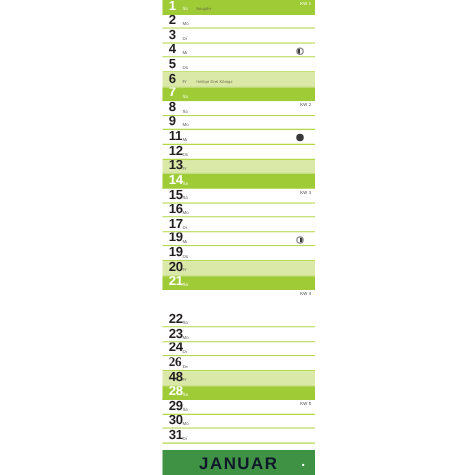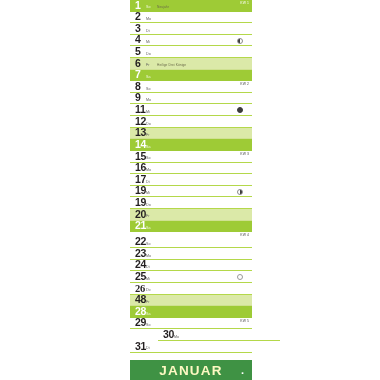--- a/index.html
+++ b/index.html
@@ -137,21 +137,21 @@
     width: 122px;
     height: 20px;
     background: #3f9244;
     display: flex;
     align-items: center;
     justify-content: center;
   }
   #month-name {
     font-size: 13.5px;
     font-weight: bold;
-    color: #fef9c3;
+    color: #0f172a;
     letter-spacing: 1.2px;
   }
   #month-dot {
     position: absolute;
     right: 8px;
     bottom: 4px;
     font-size: 11px;
     font-weight: bold;
     color: #ffffff;
   }
@@ -243,56 +243,51 @@
           <span class="dayabbr">Do</span>
         </div>
         <div class="day-row saturday" style="height: 11.6129px;">
           <span class="daynum">20</span>
           <span class="dayabbr">Fr</span>
         </div>
         <div class="day-row sunday" style="height: 11.6129px;">
           <span class="daynum">21</span>
           <span class="dayabbr">Sa</span>
         </div>
-        <div class="day-row weekday" style="height: 16px;">
+        <div class="day-row weekday" style="height: 30px;">
           <span class="daynum">22</span>
           <span class="dayabbr">So</span>
           <span class="weeknum">KW 4</span>
         </div>
         <div class="day-row weekday" style="height: 11.6129px;">
           <span class="daynum">23</span>
           <span class="dayabbr">Mo</span>
         </div>
         <div class="day-row weekday" style="height: 11.6129px;">
           <span class="daynum">24</span>
           <span class="dayabbr">Di</span>
-        </div>
-        <div class="day-row weekday" style="height: 11.6129px;">
-          <span class="daynum">25</span>
-          <span class="dayabbr">Mi</span>
-          <span class="moon full"></span>
         </div>
         <div class="day-row weekday" style="height: 11.6129px; font-family: Liberation Serif, serif;">
           <span class="daynum">26</span>
           <span class="dayabbr">Do</span>
         </div>
         <div class="day-row saturday" style="height: 11.6129px;">
           <span class="daynum">48</span>
           <span class="dayabbr">Fr</span>
         </div>
         <div class="day-row sunday" style="height: 11.6129px;">
           <span class="daynum">28</span>
           <span class="dayabbr">Sa</span>
         </div>
         <div class="day-row weekday" style="height: 11.6129px;">
           <span class="daynum">29</span>
           <span class="dayabbr">So</span>
           <span class="weeknum">KW 5</span>
         </div>
-        <div class="day-row weekday" style="height: 11.6129px; margin-left: 28px;">
+        <div class="day-row weekday" style="height: 11.6129px;">
           <span class="daynum">30</span>
           <span class="dayabbr">Mo</span>
         </div>
         <div class="day-row weekday" style="height: 11.6129px;">
           <span class="daynum">31</span>
           <span class="dayabbr">Di</span>
         </div>
       </div>
     <div id="month-footer">
       <span id="month-name">JANUAR</span>

